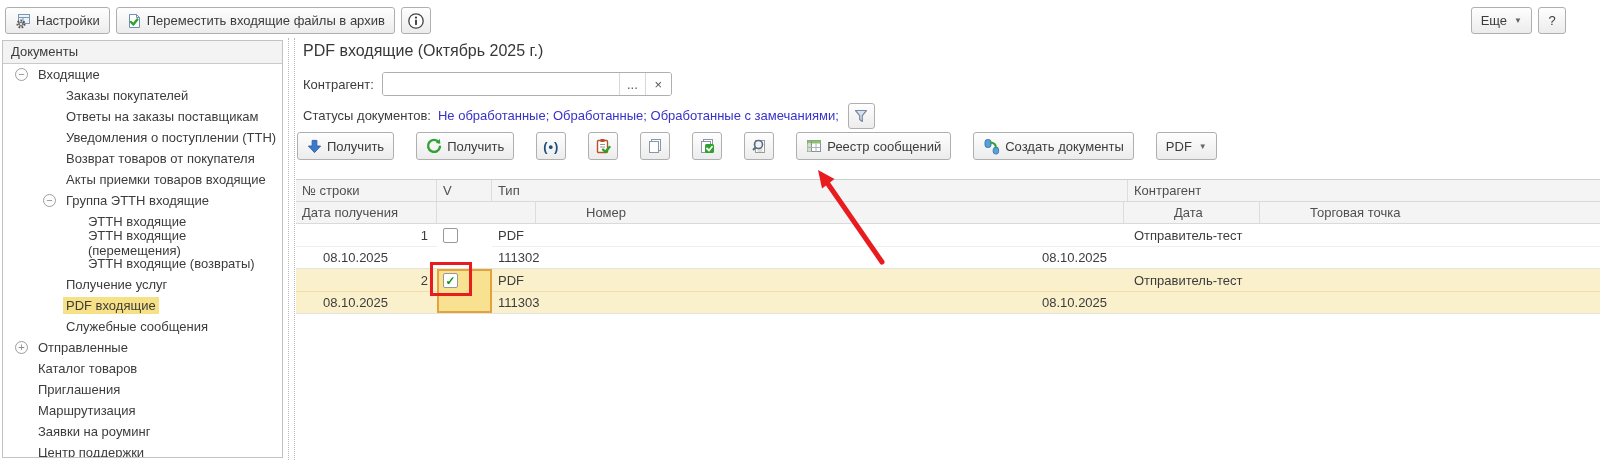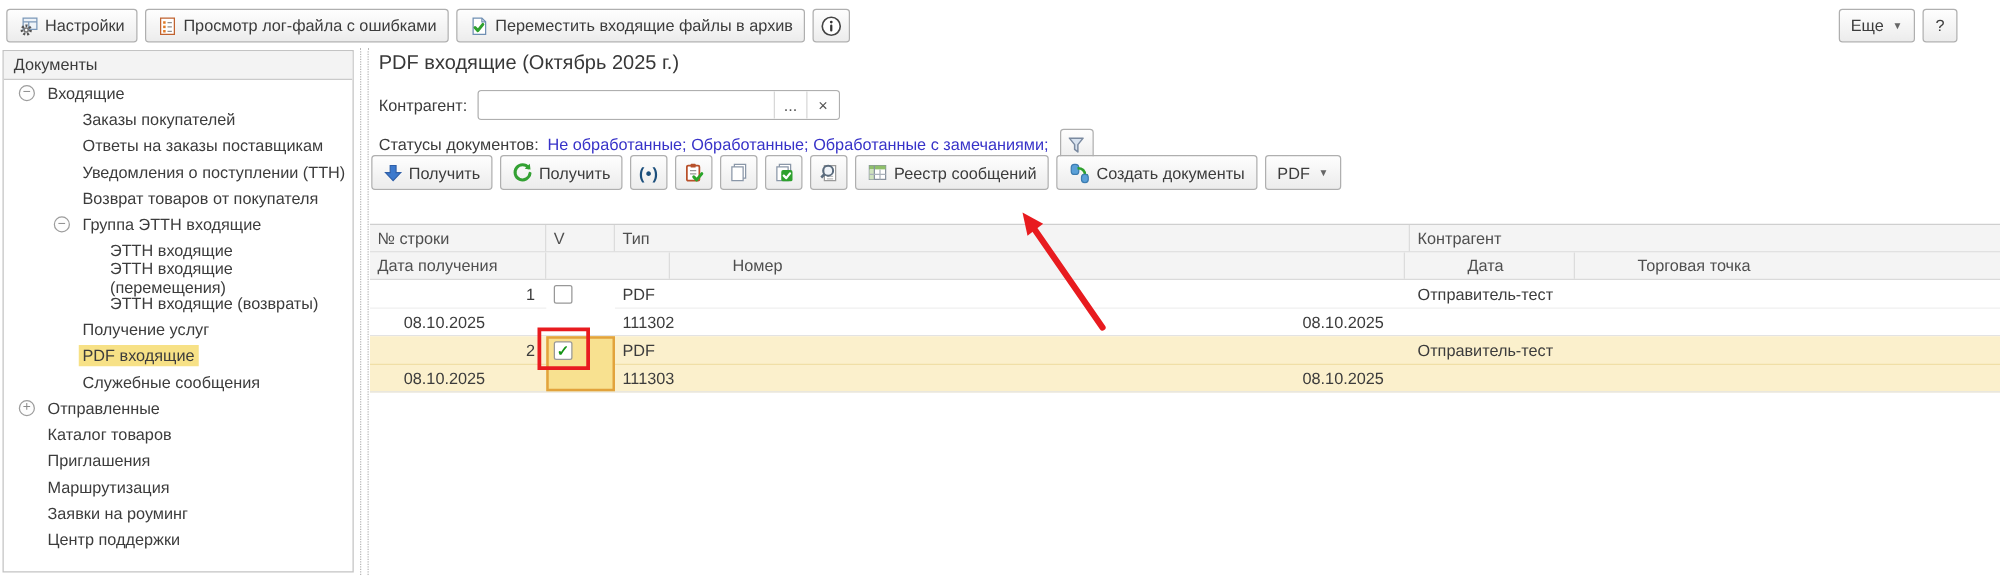--- a/index.html
+++ b/index.html
@@ -37,21 +37,21 @@
   .filter-row{position:absolute;left:7px;top:34px;height:24px;display:flex;align-items:center;}
   .filter-label{margin-right:8px;}
   .lookup{display:flex;align-items:stretch;width:290px;height:24px;border:1px solid #afafaf;
     border-radius:3px;background:#fff;box-sizing:border-box;overflow:hidden;}
   .lookup input{flex:1;border:none;outline:none;padding:0 5px;font:inherit;min-width:0;}
   .lookup-btn{width:25px;display:flex;align-items:center;justify-content:center;color:#555;
     border-left:1px solid #d8d8d8;background:#fff;}
   .status-row{position:absolute;left:7px;top:64px;height:27px;display:flex;align-items:center;}
   .status-links{color:#3732c8;margin-left:7px;}
   .funnel-btn{margin-left:9px;width:27px;height:26px;}
-  .toolbar-row{position:absolute;left:1px;top:94px;height:20px;display:flex;gap:6px;align-items:flex-end;}
+  .toolbar-row{position:absolute;left:1px;top:94px;height:20px;display:flex;gap:22px;align-items:flex-start;}
   .toolbar-row .btn{height:28px;}
   .navy{color:#1c4f7c;font-weight:bold;letter-spacing:1px;}
 
   
   .table{position:absolute;left:0;top:141px;width:1304px;}
   .hrow{display:grid;grid-template-columns:141px 55px 544px 92px 1fr;height:21px;
     background:#f4f4f4;border-bottom:1px solid #dadada;}
   .thead{border-top:1px solid #cfcfcf;}
   .hcell{display:flex;align-items:center;padding:0 6px;color:#4f4f4f;border-right:1px solid #dcdcdc;
     overflow:hidden;white-space:nowrap;}
@@ -89,34 +89,20 @@
         <circle cx="6" cy="11" r="3.4" fill="none" stroke="#555" stroke-width="2.2" stroke-dasharray="1.6 1.4"></circle>
         <circle cx="6" cy="11" r="2.2" fill="#777"></circle>
         <circle cx="6" cy="11" r="1" fill="#fff"></circle>
       </svg>
     </span>
     <span>Настройки</span>
   </div>
   <div class="btn">
     <span>
       <svg width="16" height="16" viewBox="0 0 16 16">
-        <rect x="2.5" y="1.5" width="11" height="13" fill="#fff" stroke="#c0622f"></rect>
-        <rect x="4.5" y="4" width="2" height="2" fill="#e07b28"></rect>
-        <rect x="4.5" y="7.5" width="2" height="2" fill="#e07b28"></rect>
-        <rect x="4.5" y="11" width="2" height="2" fill="#e07b28"></rect>
-        <line x1="8" y1="5" x2="11.5" y2="5" stroke="#8f8f8f"></line>
-        <line x1="8" y1="8.5" x2="11.5" y2="8.5" stroke="#8f8f8f"></line>
-        <line x1="8" y1="12" x2="11.5" y2="12" stroke="#8f8f8f"></line>
-      </svg>
-    </span>
-    <span>Просмотр лог-файла с ошибками</span>
-  </div>
-  <div class="btn">
-    <span>
-      <svg width="16" height="16" viewBox="0 0 16 16">
         <path d="M3.5 1.5 h7 l3 3 v10 h-10 z" fill="#fff" stroke="#6f8fb3"></path>
         <path d="M10.5 1.5 v3 h3" fill="none" stroke="#6f8fb3"></path>
         <path d="M5 9 l2.3 2.5 l4-5" fill="none" stroke="#2ea12e" stroke-width="2.4" stroke-linecap="round" stroke-linejoin="round"></path>
       </svg>
     </span>
     <span>Переместить входящие файлы в архив</span>
   </div>
   <div class="btn icon-btn">
     <span>
       <svg width="18" height="18" viewBox="0 0 18 18">
@@ -152,20 +138,24 @@
         <span class="expander"></span>
         <span class="tree-label">Ответы на заказы поставщикам</span>
       </div>
       <div class="tree-item lvl1">
         <span class="expander"></span>
         <span class="tree-label">Уведомления о поступлении (ТТН)</span>
       </div>
       <div class="tree-item lvl1">
         <span class="expander"></span>
         <span class="tree-label">Возврат товаров от покупателя</span>
+      </div>
+      <div class="tree-item lvl1">
+        <span class="expander"></span>
+        <span class="tree-label">Акты приемки товаров входящие</span>
       </div>
       <div class="tree-item lvl1">
         <span class="expander circle">−</span>
         <span class="tree-label">Группа ЭТТН входящие</span>
       </div>
       <div class="tree-item lvl2">
         <span class="expander"></span>
         <span class="tree-label">ЭТТН входящие</span>
       </div>
       <div class="tree-item lvl2">

